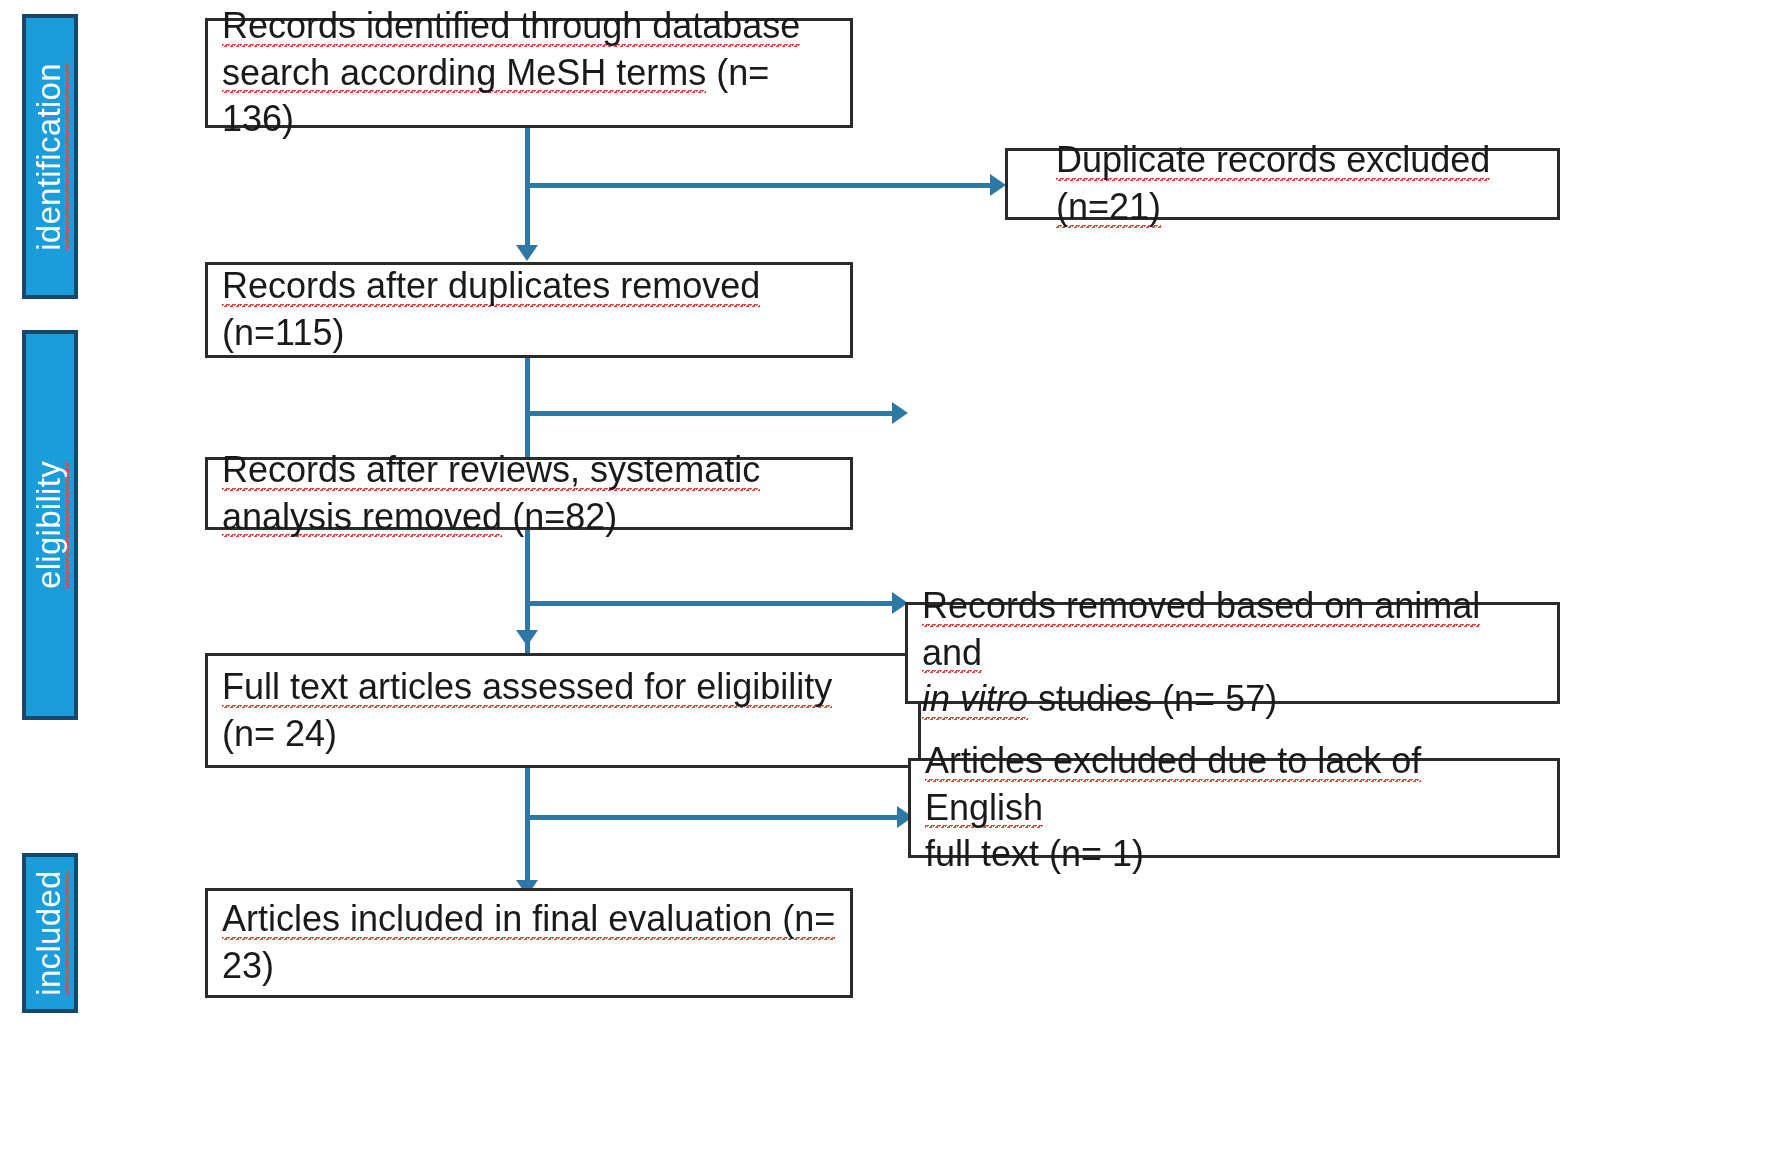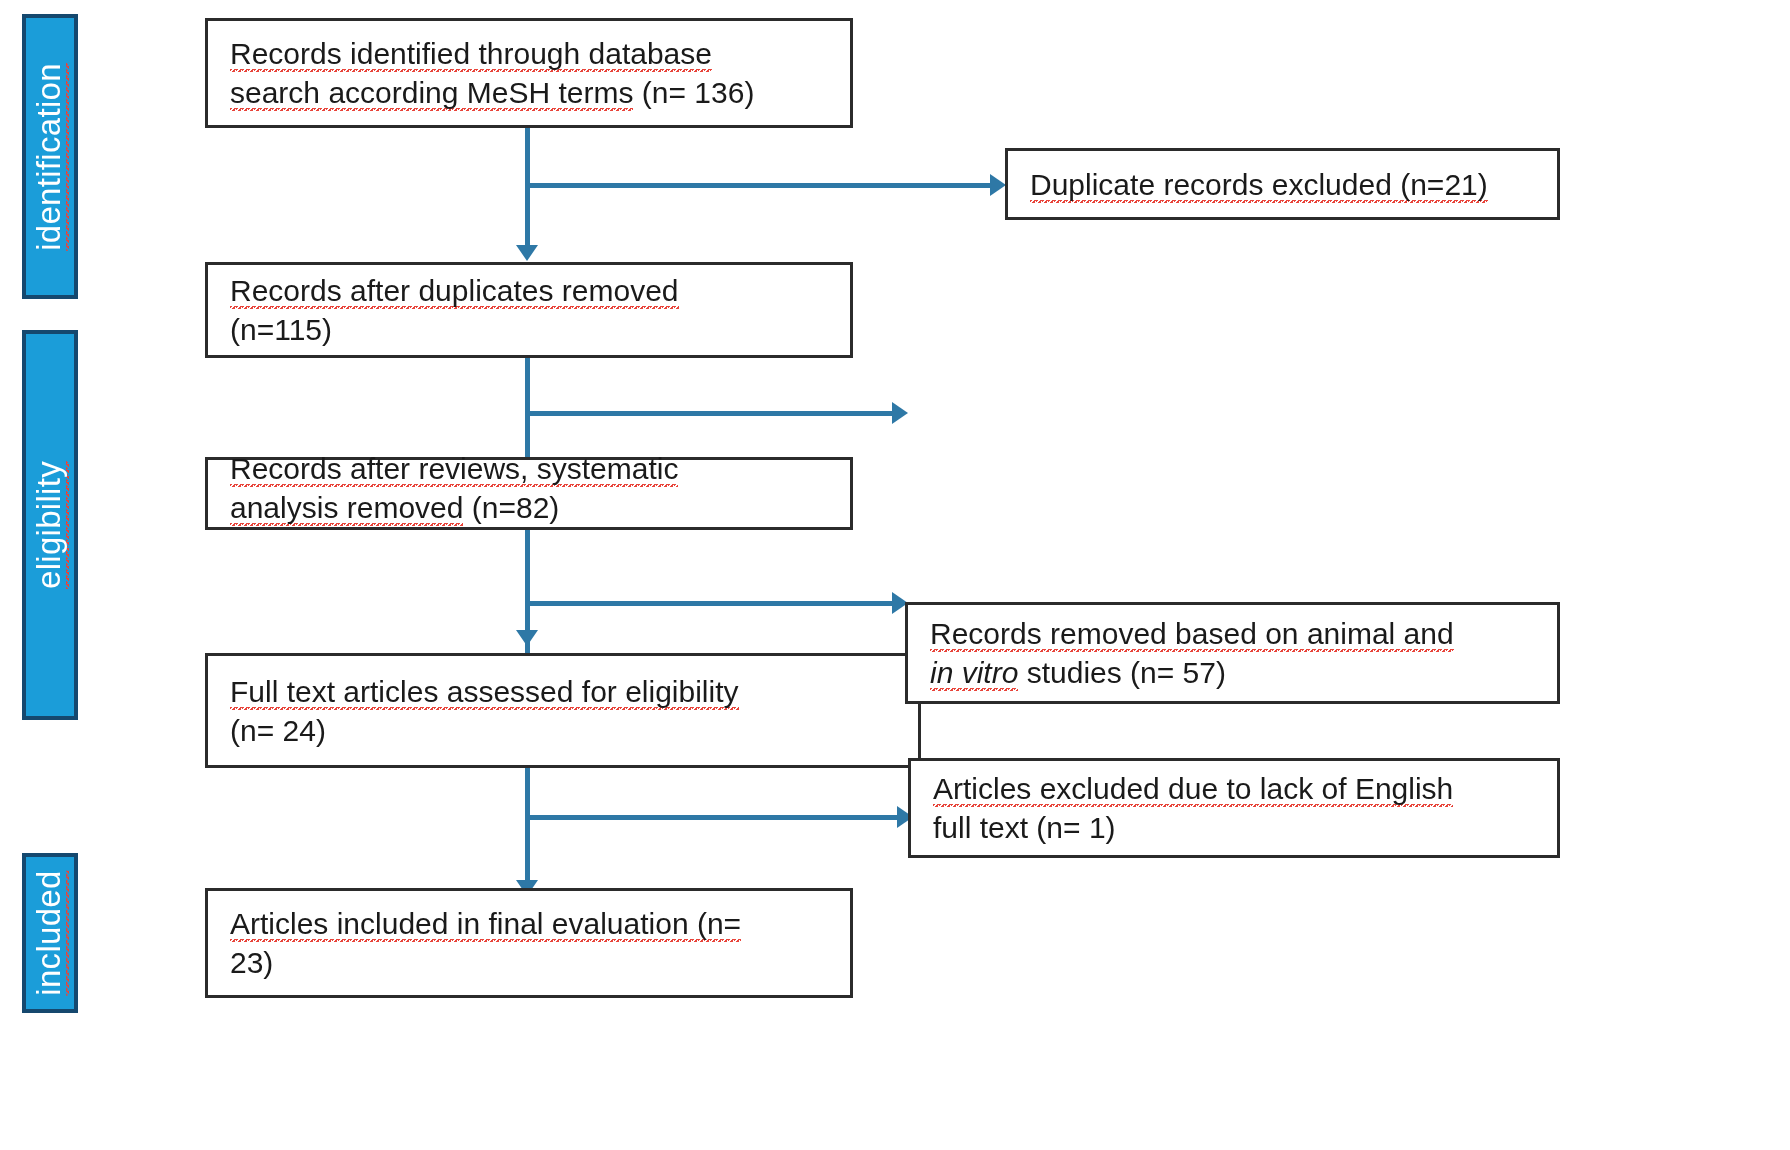--- a/index.html
+++ b/index.html
@@ -12,21 +12,21 @@
   .stagebar{position:absolute;background:#1b9dd9;border:4px solid #15486e;
             box-sizing:border-box;}
   .stagebar .lbl{position:absolute;left:50%;top:50%;
                  transform:translate(-50%,-50%) rotate(-90deg);
                  white-space:nowrap;color:#ffffff;font-size:33px;
                  letter-spacing:0.3px;}
 
   
   .node{position:absolute;background:#ffffff;border:3px solid #2b2b2b;
         box-sizing:border-box;display:flex;align-items:center;}
-  .node .txt{padding:0 14px;font-size:30px;line-height:1.30;color:#1a1a1a;margin-left:8px;}
+  .node .txt{padding:0 14px;font-size:36px;line-height:1.30;color:#1a1a1a;}
   .node .txt i{font-style:italic;}
 
   
   .sq{ background-image:
         repeating-linear-gradient(135deg,
           #e8443a 0 1.6px, rgba(0,0,0,0) 1.6px 3.2px);
        background-repeat:repeat-x;
        background-size:6px 2.6px;
        background-position:0 1.08em;
        padding-bottom:2px;}
@@ -86,21 +86,21 @@
     </div>
   </div>
 
   <div class="node" style="left:205px;top:262px;width:648px;height:96px;">
     <div class="txt">
       <span class="sq">Records after duplicates removed</span><br>
       <span>(n=115)</span>
     </div>
   </div>
 
-  <div class="node" style="left:205px;top:457px;width:648px;height:73px;align-items:flex-end;">
+  <div class="node" style="left:205px;top:457px;width:648px;height:73px;">
     <div class="txt">
       <span class="sq">Records after reviews, systematic</span><br>
       <span class="sq">analysis removed</span>
       <span>(n=82)</span>
     </div>
   </div>
 
   <div class="node" style="left:205px;top:653px;width:716px;height:115px;">
     <div class="txt">
       <span class="sq">Full text articles assessed for eligibility</span><br>
@@ -108,21 +108,21 @@
     </div>
   </div>
 
   <div class="node" style="left:205px;top:888px;width:648px;height:110px;">
     <div class="txt">
       <span class="sq">Articles included in final evaluation (n=</span><br>
       <span>23)</span>
     </div>
   </div>
 
-  <div class="node" style="left:1005px;top:148px;width:555px;height:72px;">
+  <div class="node" style="left:1005px;top:148px;width:555px;height:72px;padding-left:34px;">
     <div class="txt">
       <span class="sq">Duplicate records excluded (n=21)</span>
     </div>
   </div>
 
 
   <div class="node" style="left:905px;top:602px;width:655px;height:102px;">
     <div class="txt">
       <span class="sq">Records removed based on animal and</span><br>
       <i class="sq">in vitro</i><span> studies (n= 57)</span>

